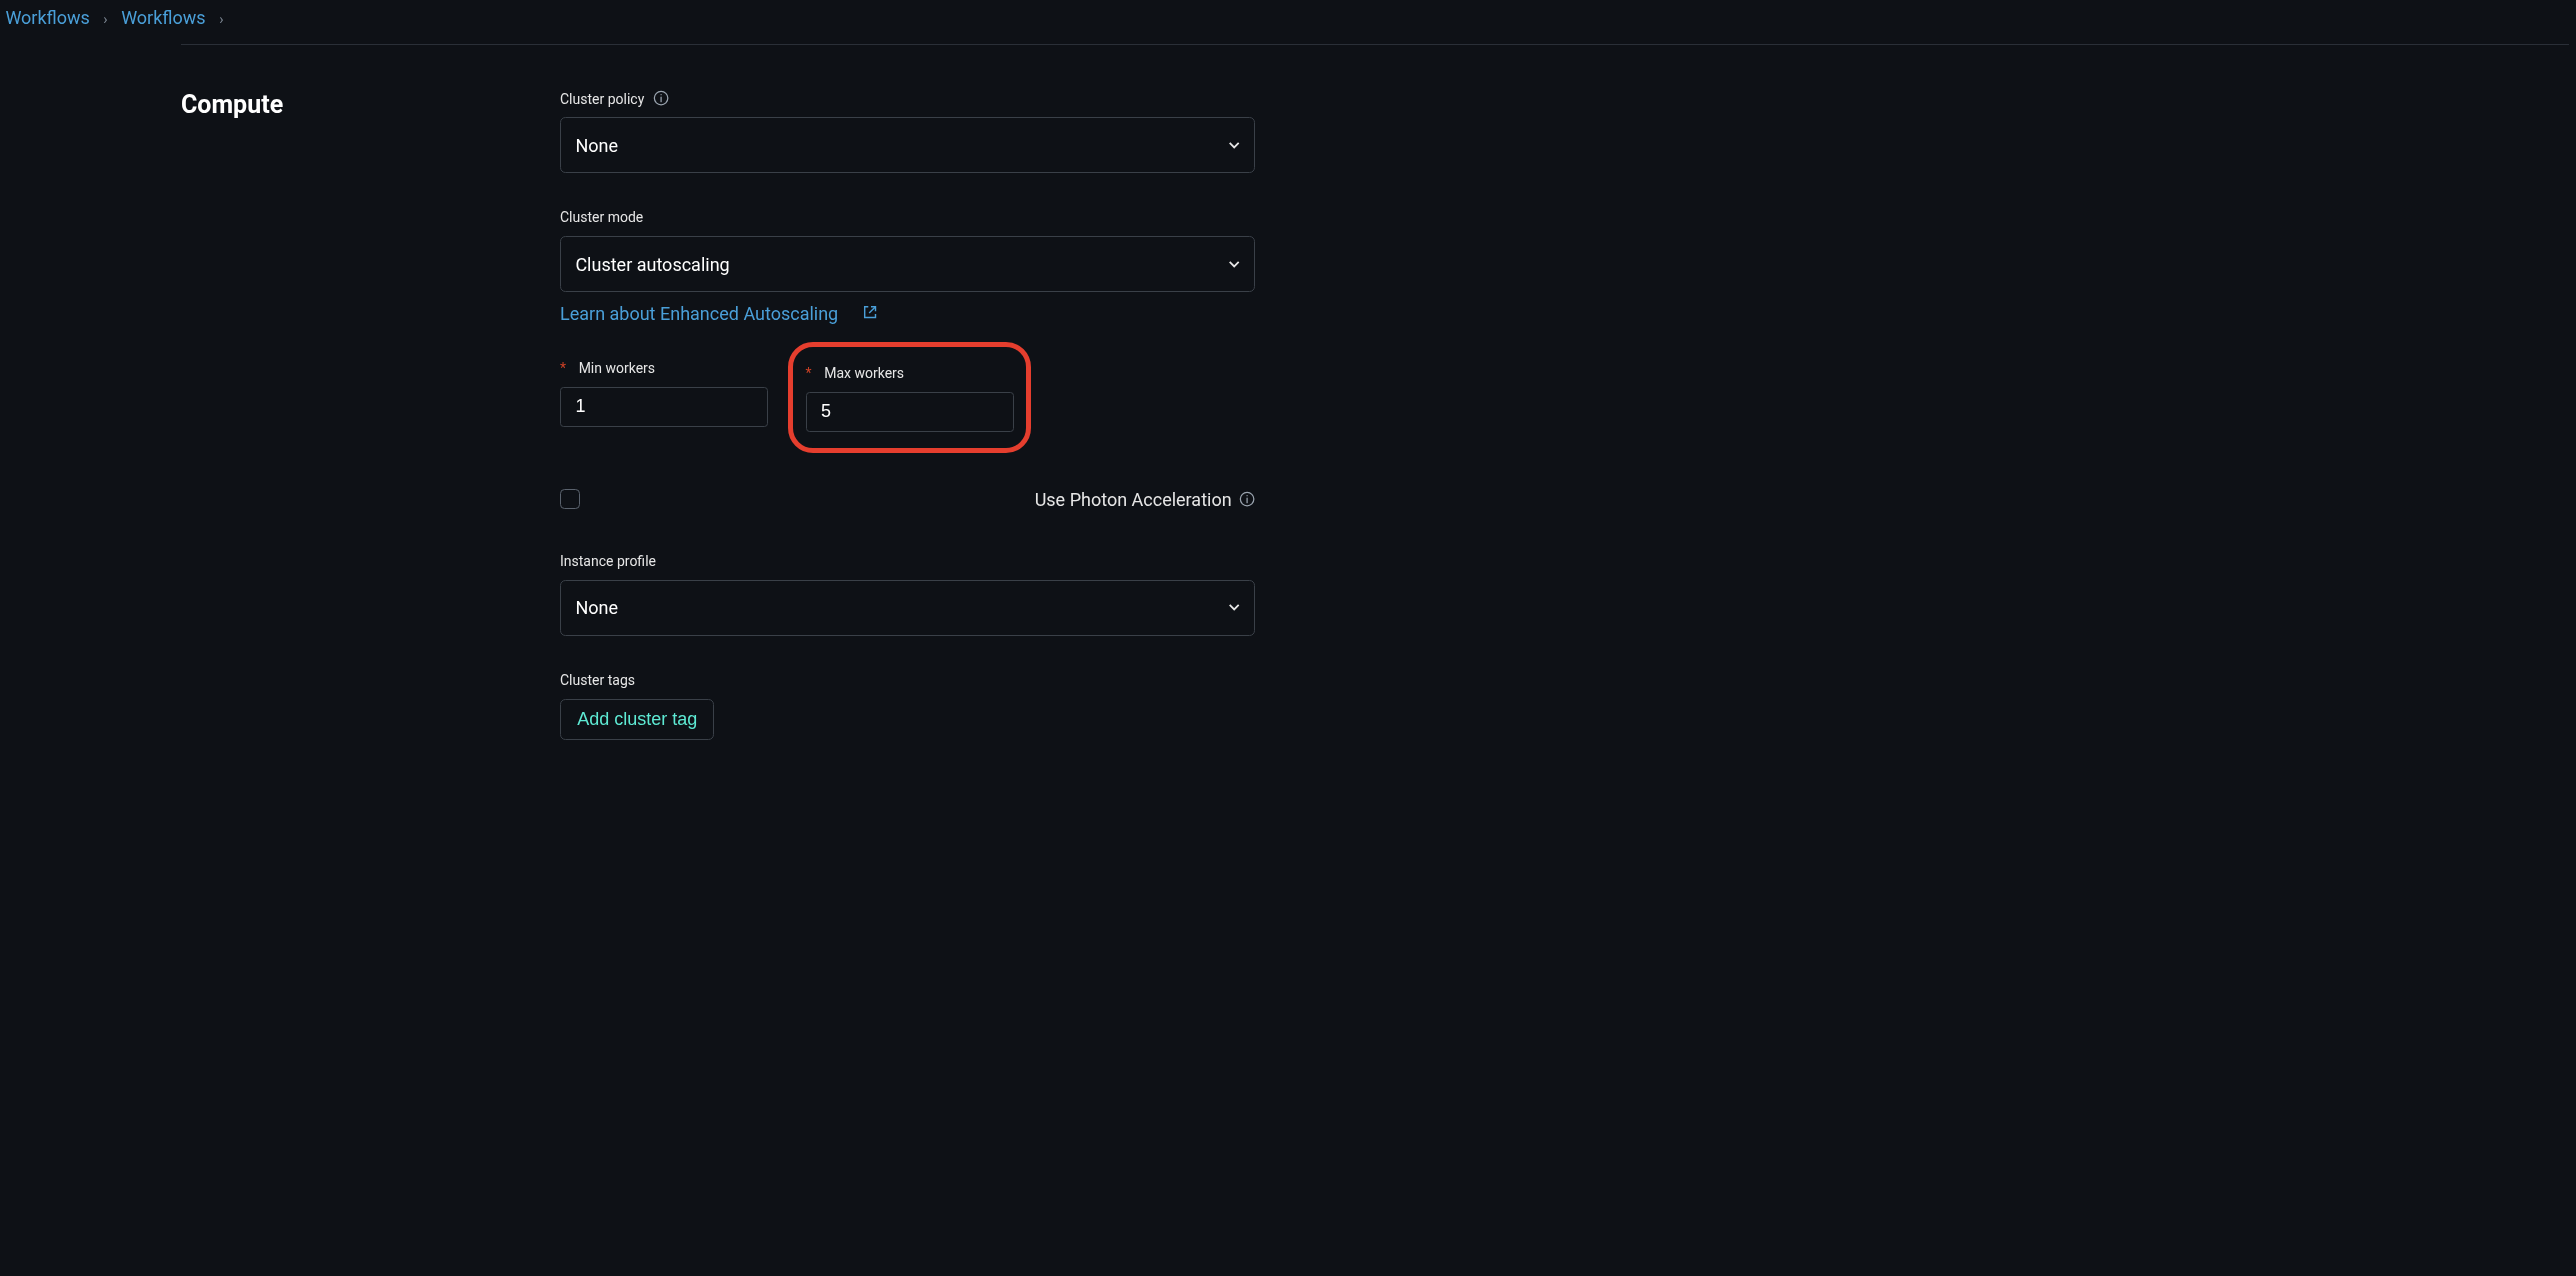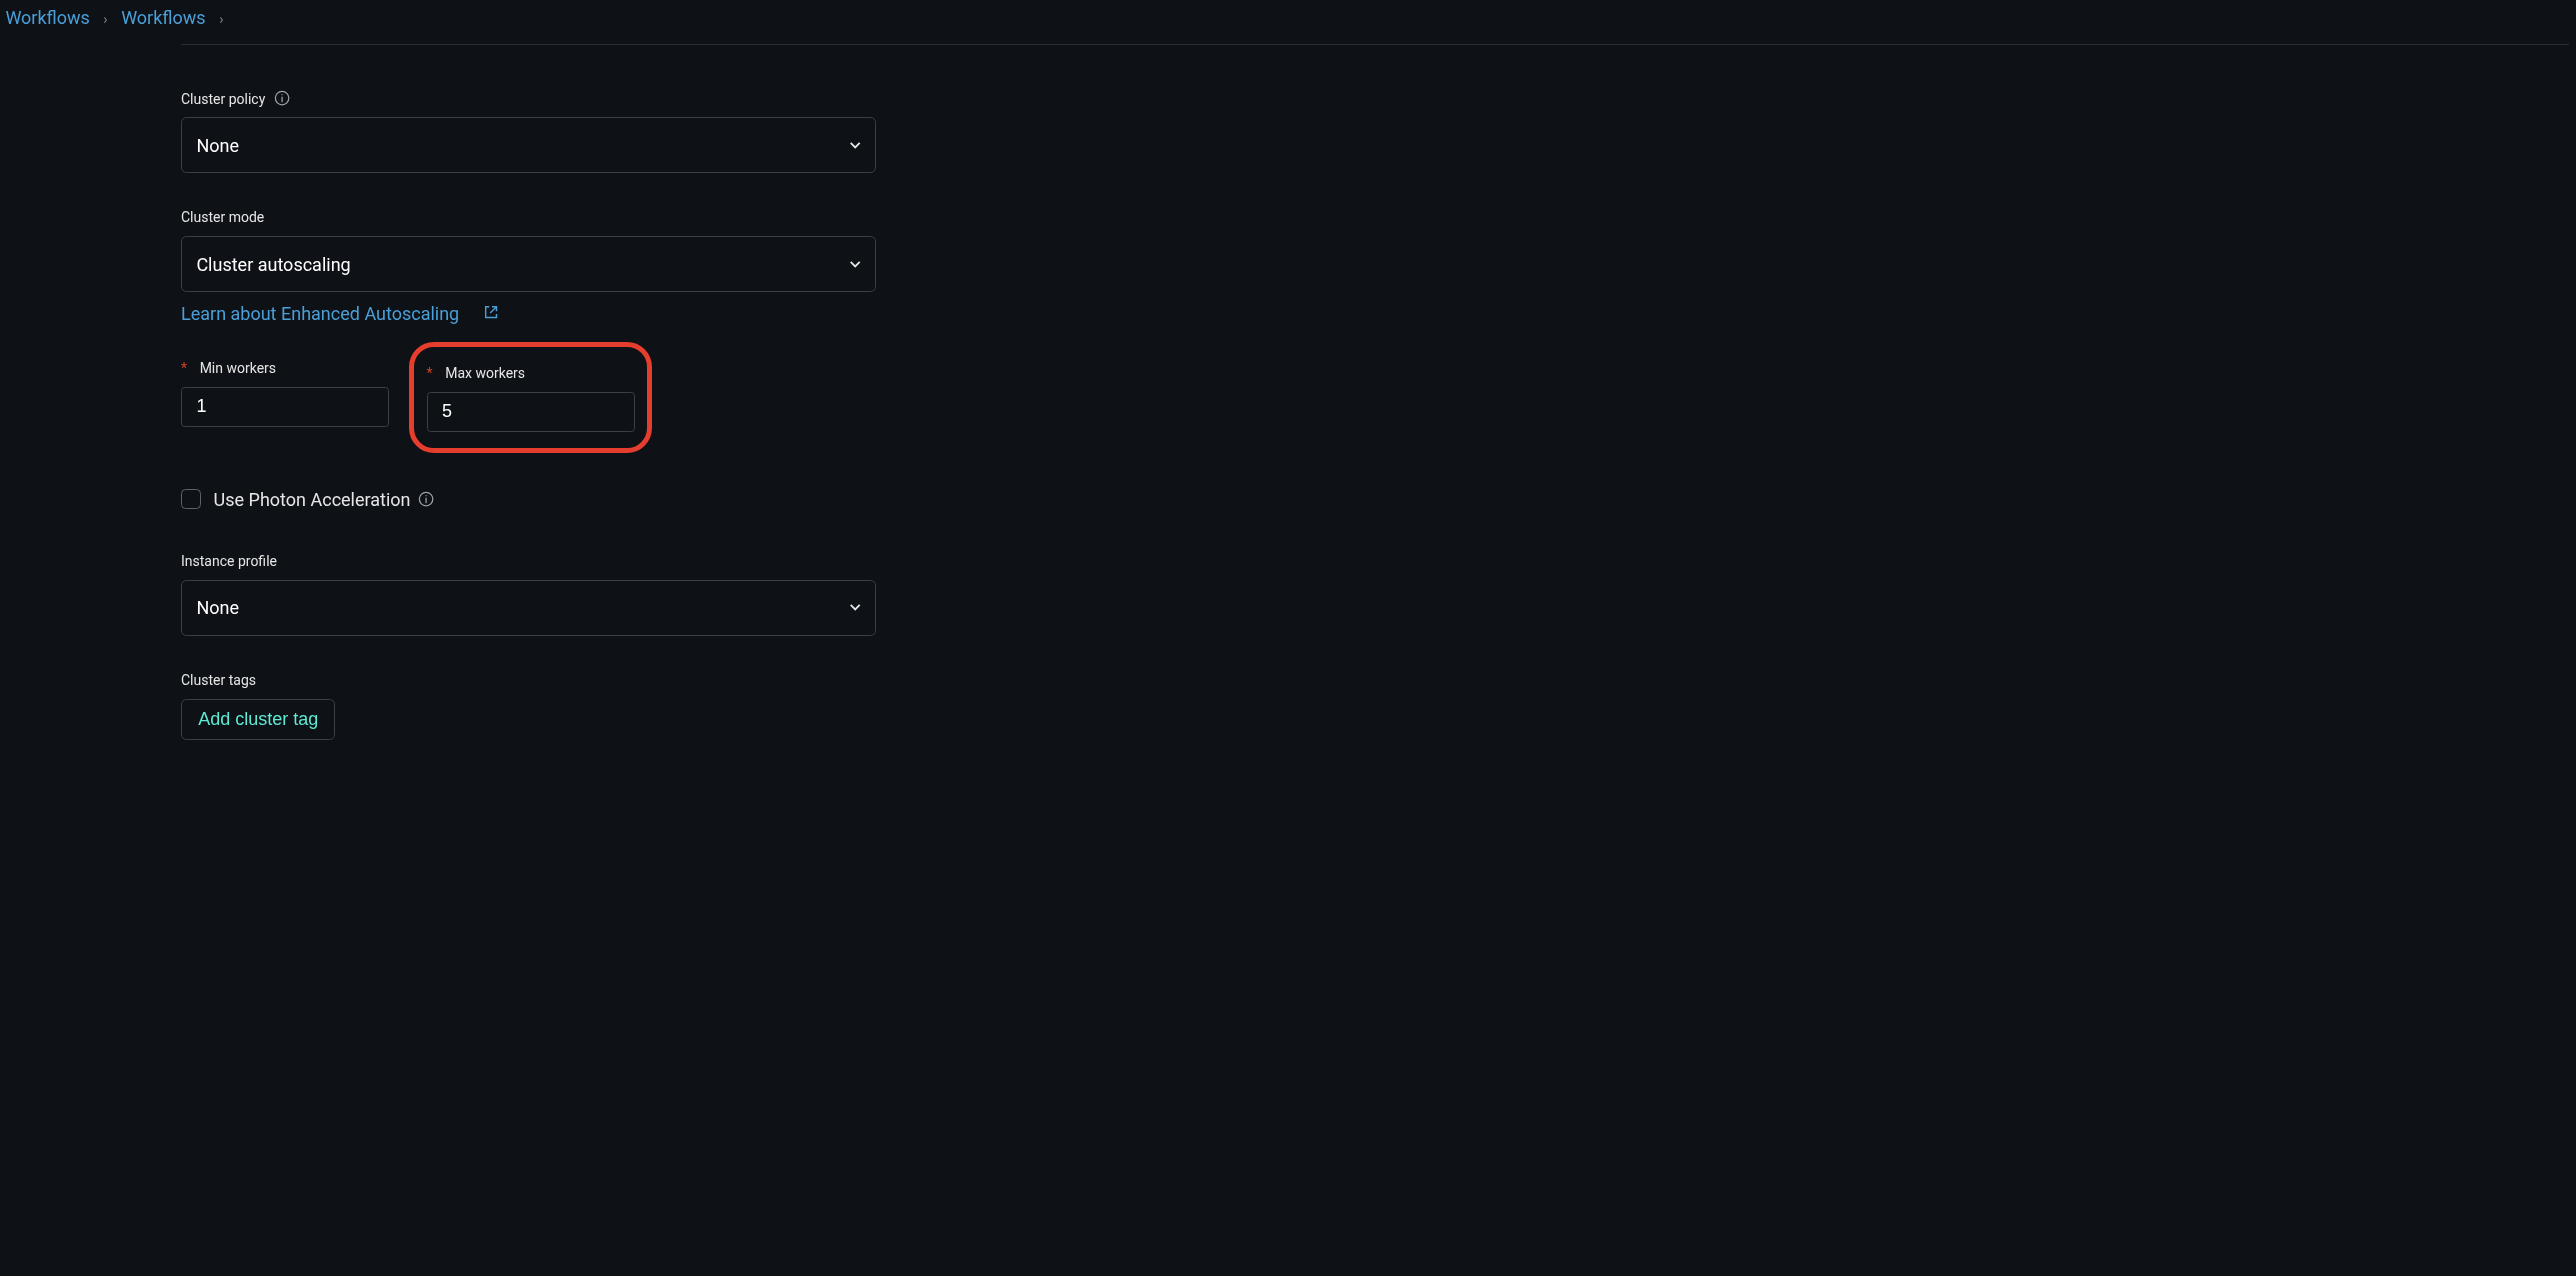--- a/index.html
+++ b/index.html
@@ -125,20 +125,21 @@
       border-radius: 25px;
       padding: 12.6px 12.6px 16.2px 12.6px;
       margin-top: -18px;
     }
     .highlight-box .field-label { margin-top: 5.4px; }
     .checkbox-row {
       display: flex;
       align-items: center;
       gap: 12.6px;
       margin-bottom: 43px;
+      justify-content: space-between;
     }
     .checkbox {
       width: 20px;
       height: 20px;
       border: 1.4px solid #5a626d;
       border-radius: 4.5px;
       background: transparent;
       cursor: pointer;
     }
     .checkbox-row label {
@@ -164,20 +165,23 @@
 
 <nav class="breadcrumb">
   <a href="#">Workflows</a>
   <span class="sep">›</span>
   <a href="#">Workflows</a>
   <span class="sep">›</span>
 </nav>
 
 <div class="content-wrap">
   <div class="layout">
+    <div class="left-col">
+      <h2>Compute</h2>
+    </div>
 
     <div class="right-col">
 
       <div class="field">
         <div class="field-label">
           <span>Cluster policy</span>
           <span class="info-icon">
             <svg width="16.2" height="16.2" viewBox="0 0 18 18">
                 <circle cx="9" cy="9" r="7.5"></circle>
                 <path d="M9 5.2 L9 5.2 M9 8 L9 13"></path>

